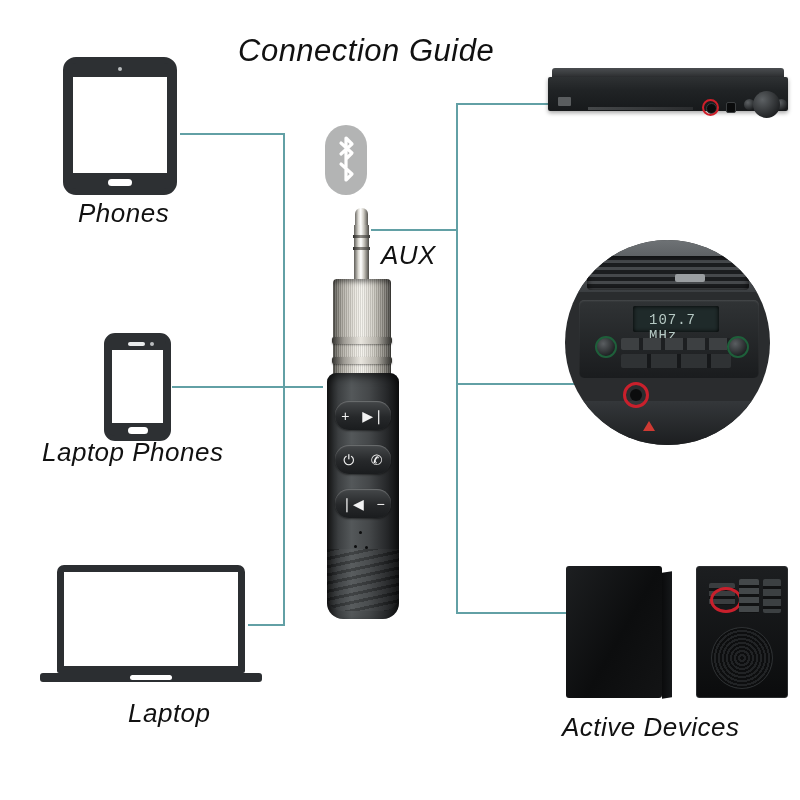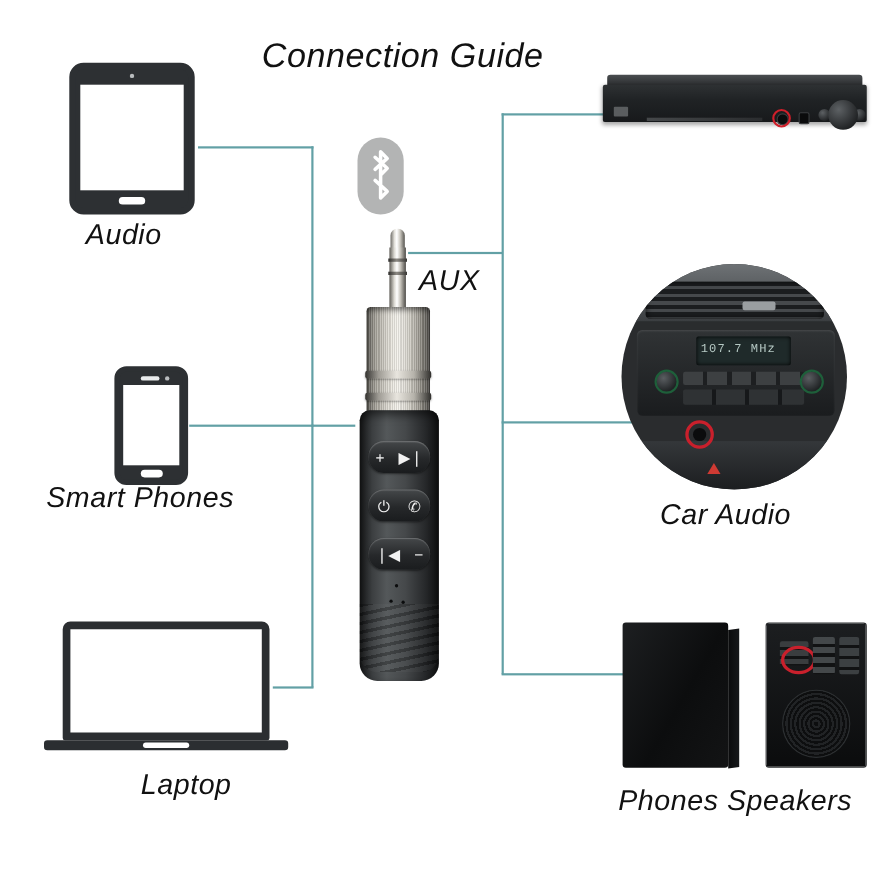--- a/index.html
+++ b/index.html
@@ -185,21 +185,21 @@
   #car .unit{
     position:absolute;left:14px;top:60px;width:180px;height:78px;border-radius:5px;
     background:linear-gradient(180deg,#303335,#1a1c1e);
     box-shadow:inset 0 1px 2px rgba(255,255,255,.12);
   }
   #car .screen{
     position:absolute;left:54px;top:6px;width:86px;height:26px;border-radius:2px;
     background:#1f2a2a;box-shadow:inset 0 0 4px #000;
   }
   #car .screen .freq{
-    position:absolute;left:4px;top:6px;color:#b6c9c4;font-size:11px;font-style:normal;
+    position:absolute;left:16px;top:6px;color:#b6c9c4;font-size:14px;font-style:normal;
     font-family:"Liberation Mono","DejaVu Sans Mono",monospace;letter-spacing:1px;
   }
   #car .btnrow{position:absolute;left:42px;top:38px;width:110px;height:12px;
     background:repeating-linear-gradient(90deg,#3d4042 0 18px,#1d1f21 18px 22px);border-radius:2px;}
   #car .btnrow2{position:absolute;left:42px;top:54px;width:110px;height:14px;
     background:repeating-linear-gradient(90deg,#2f3234 0 26px,#16181a 26px 30px);border-radius:2px;}
   #car .kn{
     position:absolute;width:22px;height:22px;border-radius:50%;
     background:radial-gradient(circle at 35% 32%,#5a5e61,#202325 72%);
     border:2px solid #1e5f3a;box-sizing:border-box;
@@ -268,29 +268,29 @@
   <div class="ln lnh" style="left:371px;top:229px;width:86px;"></div>
   <div class="ln lnv" style="left:371px;top:229px;height:0px;"></div>
   <div class="ln lnh" style="left:456px;top:383px;width:145px;"></div>
   <div class="ln lnh" style="left:456px;top:612px;width:175px;"></div>
 
   <div id="tablet">
     <div class="cam"></div>
     <div class="scr"></div>
     <div class="home"></div>
   </div>
-  <div class="lbl" id="lbl-tablet">Audio</div>
+  <div class="lbl" id="lbl-tablet">Phones</div>
 
   <div id="phone">
     <div class="spk"></div>
     <div class="cam"></div>
     <div class="scr"></div>
     <div class="home"></div>
   </div>
-  <div class="lbl" id="lbl-phones">Smart Phones</div>
+  <div class="lbl" id="lbl-phones">Laptop Phones</div>
 
   <div id="laptop">
     <div class="lid"></div>
     <div class="base"></div>
     <div class="notch"></div>
   </div>
   <div class="lbl" id="lbl-laptop">Laptop</div>
 
   <div id="bt">
     <svg viewBox="0 0 42 70" width="42" height="70" aria-hidden="true">
@@ -360,29 +360,28 @@
       <div class="btnrow2"></div>
       <div class="kn knL"></div>
       <div class="kn knR"></div>
     </div>
     <div class="lower">
         <div class="hz"></div>
       </div>
     <div class="auxport"></div>
     <div class="auxring"></div>
   </div>
-  <div class="lbl" id="lbl-car">Car Audio</div>
 
   <div id="spk">
     <div class="boxF"></div>
     <div class="boxR">
       <div class="panel">
         <div class="jacks"></div>
         <div class="redring"></div>
         <div class="term"></div>
         <div class="term2"></div>
       </div>
       <div class="cone"></div>
     </div>
   </div>
-  <div class="lbl" id="lbl-speakers">Phones Speakers</div>
+  <div class="lbl" id="lbl-speakers">Active Devices</div>
 
 </div>
 
 </body></html>

